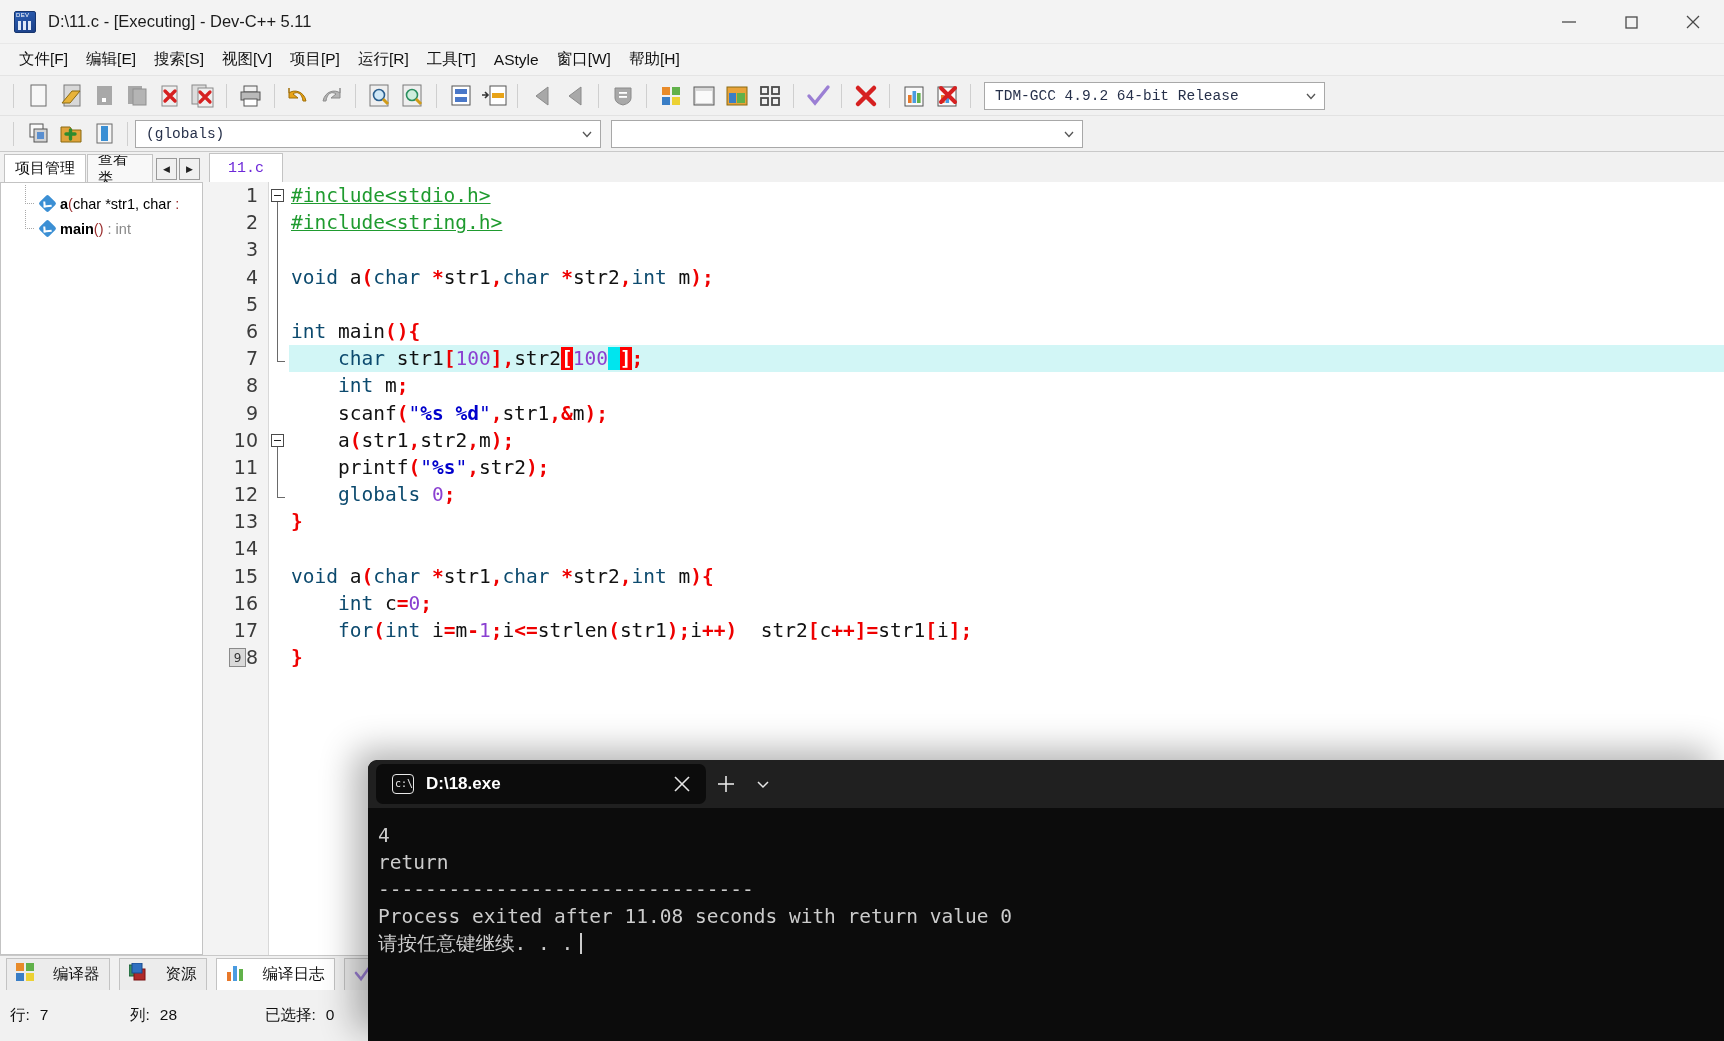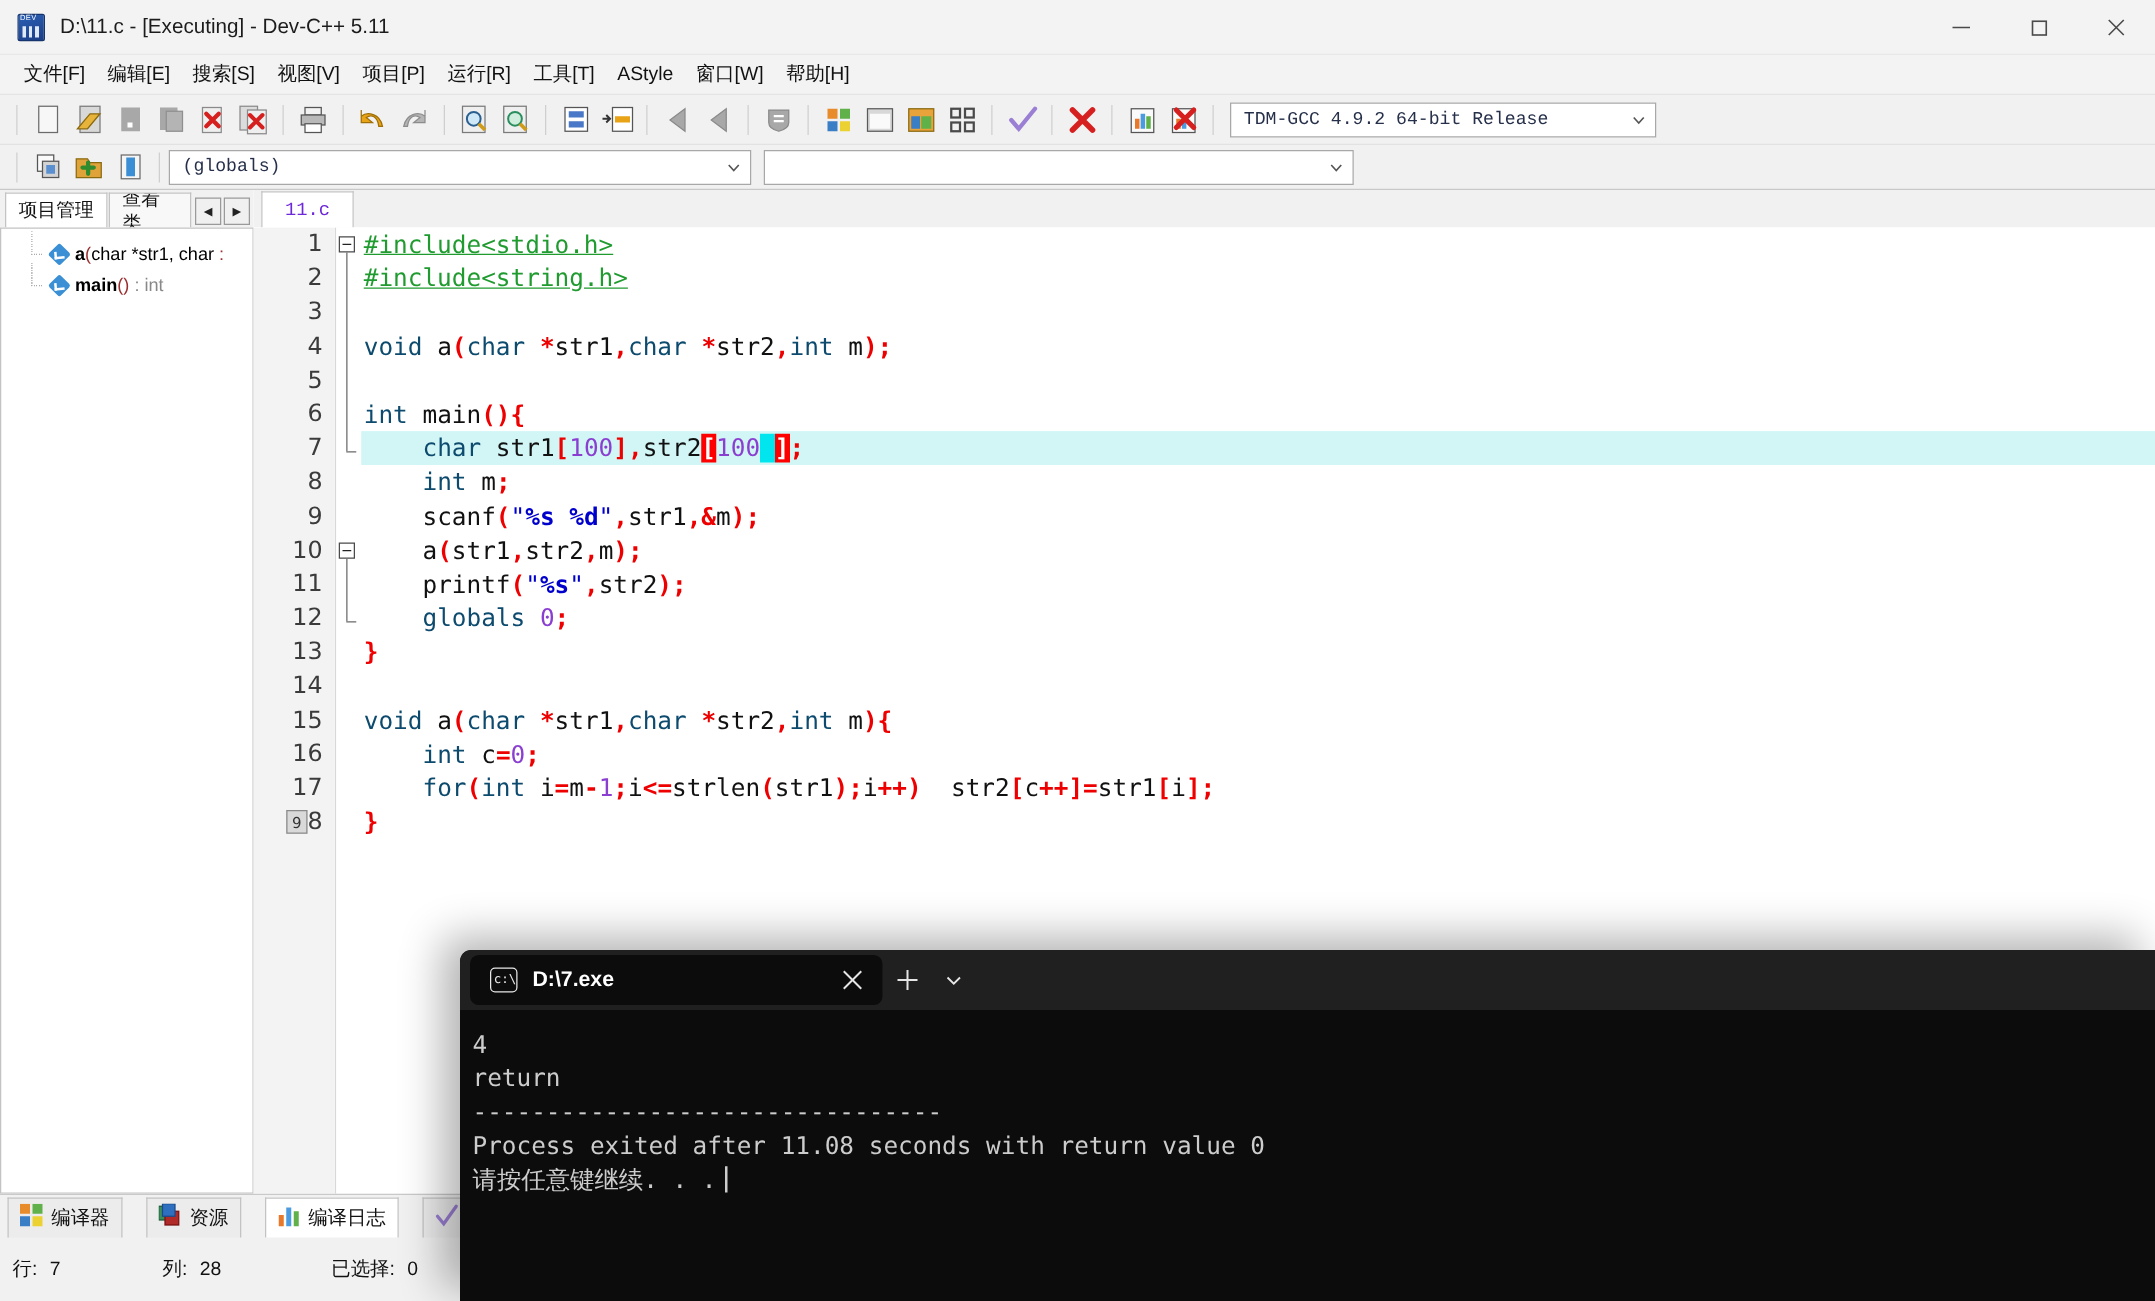--- a/index.html
+++ b/index.html
@@ -174,23 +174,23 @@
   .foldline{ position:absolute; left:8px; width:1px; background:#6a6a6a; }
   .foldend{ position:absolute; left:8px; width:8px;height:1px;background:#6a6a6a; }
 
   
   #bottom{
     position:absolute; left:0; right:0; bottom:0; height:86px; background:#f1f1f1;
     border-top:1px solid #c9c9c9;
   }
   #btabs{ height:34px; display:flex; align-items:flex-end; padding-left:6px; }
   .btab{
-    height:32px; padding:0 9px; display:flex; align-items:center; gap:6px;
+    height:32px; padding:0 9px; display:flex; align-items:center; gap:18px;
     font-size:15.5px; color:#111; background:#ececec; border:1px solid #c3c3c3;
-    border-bottom:none; margin-right:19px;font-family:Liberation Serif, serif;
+    border-bottom:none; margin-right:9px;font-family:Liberation Serif, serif;
   }
   .btab.active{ background:#ffffff; }
   #statusbar{
     height:50px; display:flex; align-items:center; background:#f1f1f1;
     font-size:15.5px; color:#111;
   }
   .stcell{ display:flex; align-items:baseline; }
   .stlabel{ margin-right:10px; }
   .stval{ }
 
@@ -630,21 +630,21 @@
       <span class="stlabel">已选择:</span>
       <span class="stval">0</span>
     </div>
   </div>
 </div>
 
 <div id="console">
   <div id="con-titlebar">
     <div id="con-tab">
       <div class="con-icon"></div>
-      <div id="con-title">D:\7.exe</div>
+      <div id="con-title">D:\18.exe</div>
       <div class="con-x">
         <svg width="20" height="20">
             <line x1="3" y1="3" x2="17" y2="17" stroke="#e6e6e6" stroke-width="1.6"></line>
             <line x1="17" y1="3" x2="3" y2="17" stroke="#e6e6e6" stroke-width="1.6"></line>
           </svg>
       </div>
     </div>
     <div class="con-plus">
       <svg width="20" height="20">
           <line x1="10" y1="2" x2="10" y2="18" stroke="#e6e6e6" stroke-width="1.6"></line>

